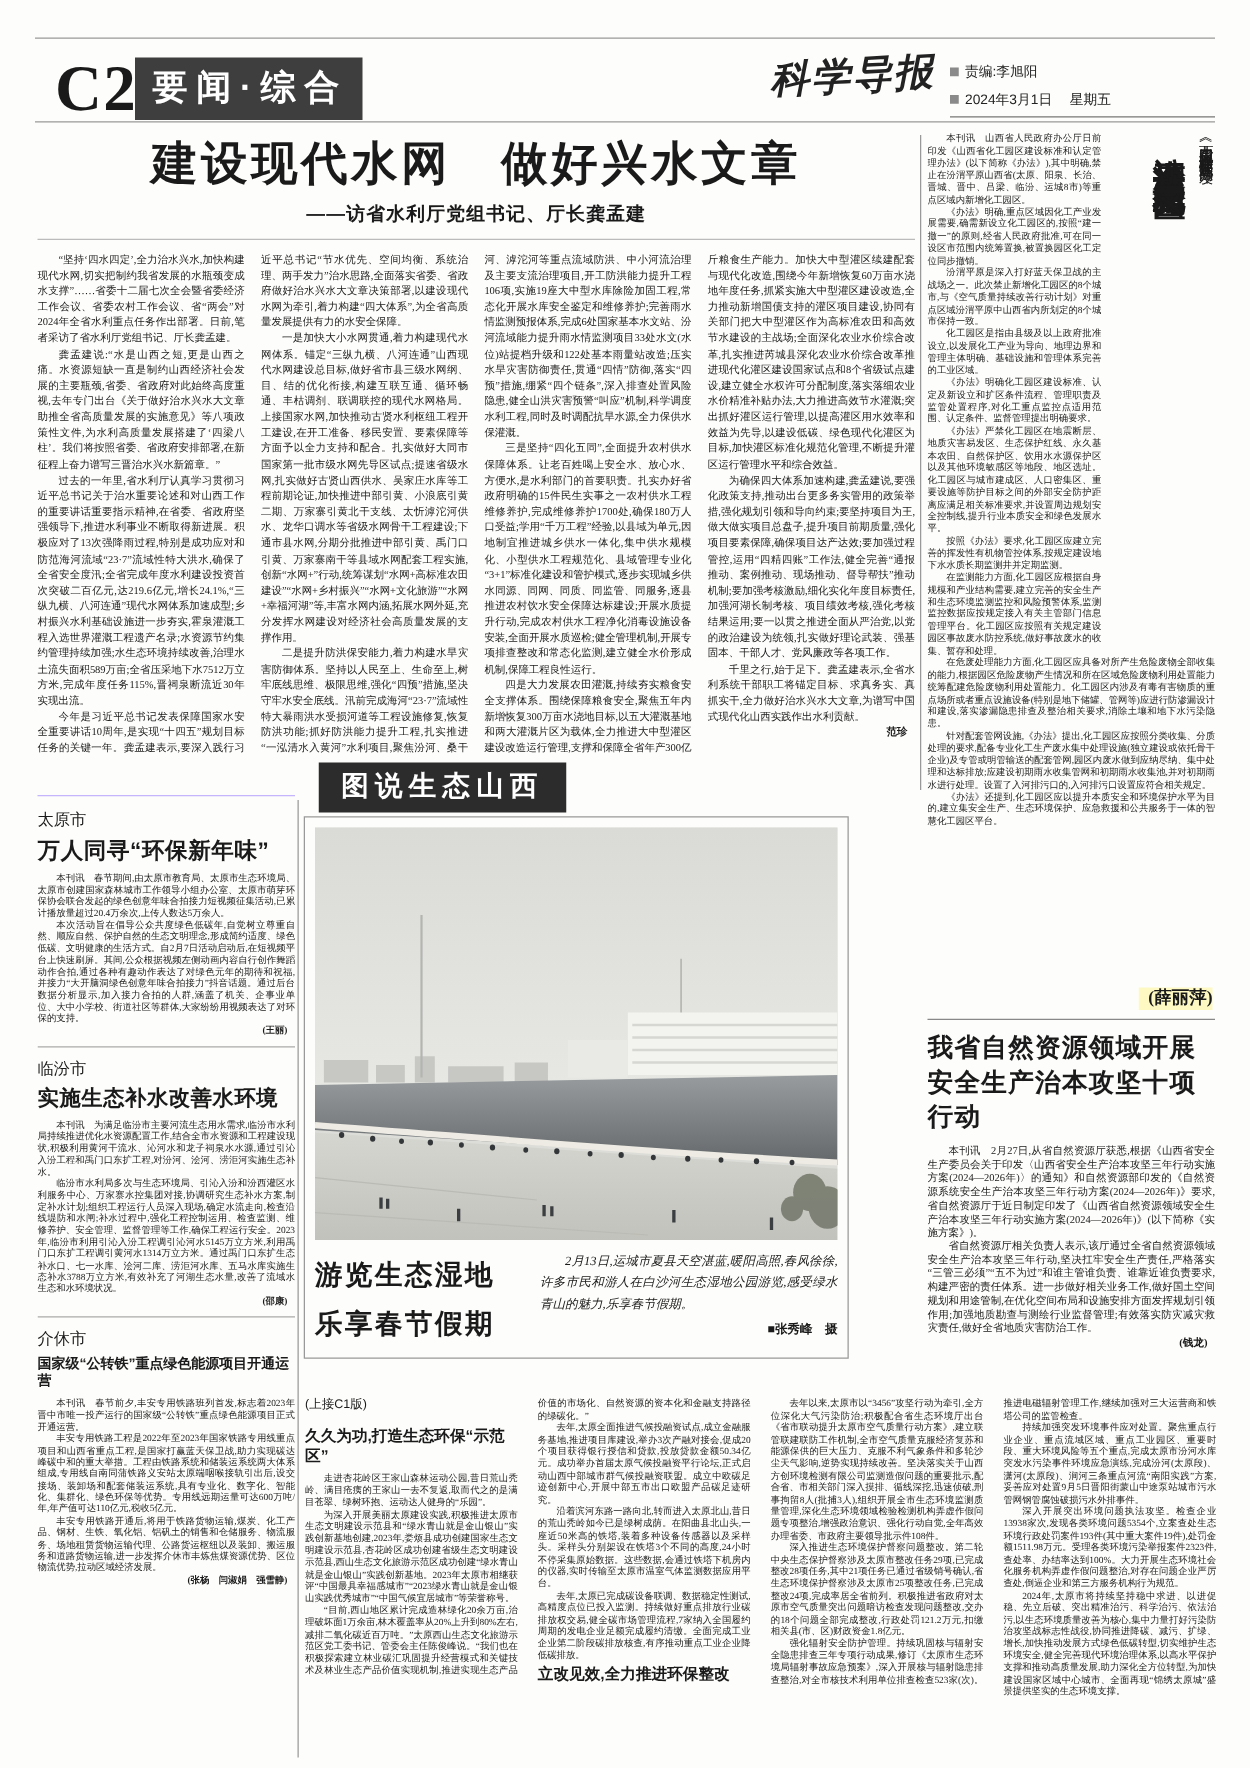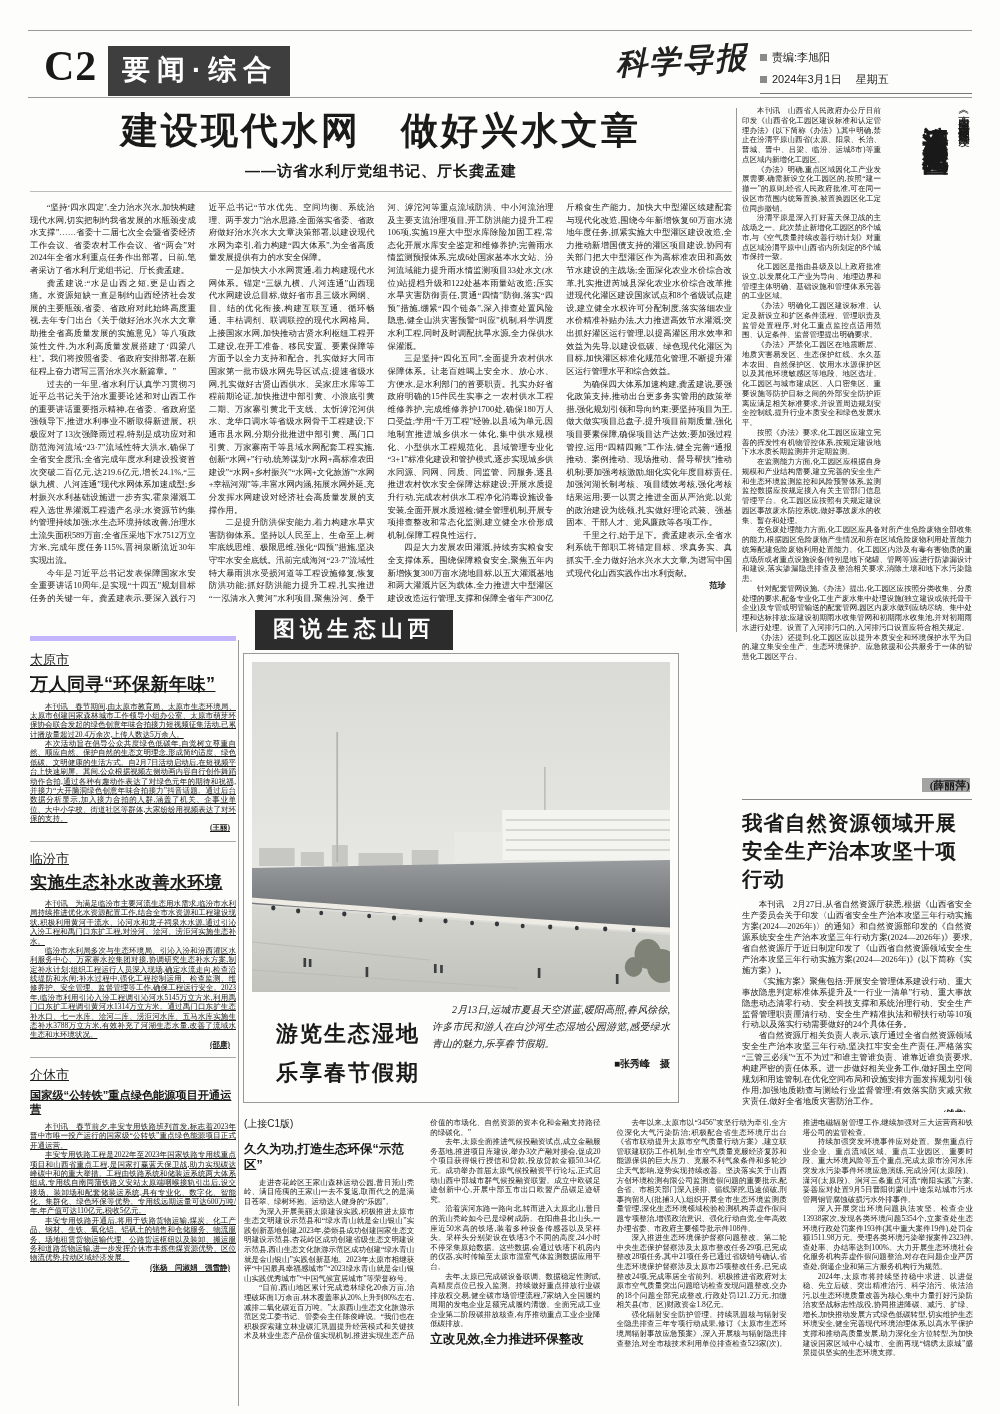--- a/index.html
+++ b/index.html
@@ -5,21 +5,21 @@
   html,body{margin:0;padding:0;}
   body{
     width:1000px;height:1414px;position:relative;
     background:#fdfdfb;color:#1a1a1a;
     font-family:"Liberation Serif","DejaVu Serif",serif;
     overflow:hidden;
   }
   .hairline{position:absolute;background:#999;}
   
   .edition{position:absolute;left:44px;top:42px;font-family:"Liberation Serif",serif;
-    font-size:42px;font-weight:bold;letter-spacing:1px;}
+    font-size:52px;font-weight:bold;letter-spacing:1px;}
   .section-box{position:absolute;left:108px;top:46px;background:#3e3e3e;color:#fff;
     font-family:"Liberation Sans","DejaVu Sans",sans-serif;font-weight:bold;
     font-size:28px;letter-spacing:7px;padding:5px 12px 7px 14px;text-align:center;}
   .masthead{position:absolute;left:612px;top:40px;width:140px;text-align:center;
     font-family:"DejaVu Serif","Liberation Serif",serif;font-style:italic;font-weight:bold;
     font-size:31px;transform:rotate(-3deg);letter-spacing:2px;color:#222;}
   .pubinfo{position:absolute;left:760px;top:50px;width:212px;
     font-family:"Liberation Sans",sans-serif;font-size:11px;color:#222;}
   .pubinfo .row{margin-bottom:7px;display:flex;align-items:center;}
   .pubinfo .sq{width:7px;height:7px;background:#8a8a8a;margin-right:5px;flex:none;}
@@ -37,50 +37,50 @@
   .byline-r{margin:0;text-align:right;font-weight:bold;padding-right:6px;}
   
   .right-rail{position:absolute;left:742px;top:106px;width:230px;height:1006px;
     display:flex;flex-direction:column;}
   .chem{position:relative;height:702px;overflow:hidden;font-size:7.5px;line-height:1.3;}
   .vhead{float:right;width:86px;height:400px;writing-mode:vertical-rl;margin-left:5px;}
   .vkicker{font-family:"Liberation Sans",sans-serif;font-size:11.5px;line-height:1.4;
     letter-spacing:1px;margin-left:6px;}
   .vtitle{font-family:"Liberation Sans","DejaVu Sans",sans-serif;font-weight:bold;
     font-size:26px;letter-spacing:2px;line-height:1.1;}
-  .chem-byline{position:absolute;right:2px;bottom:0;background:#a3a3a3;
-    font-weight:bold;padding-left:8px;font-size:11px;}
+  .chem-byline{position:absolute;right:2px;bottom:0;background:#fef9c3;
+    font-weight:bold;padding-left:8px;font-size:14px;}
   .rail-divider{border:none;border-top:1px solid #888;margin:7px 0 9px;}
   .resources{font-size:8.4px;line-height:1.3;overflow:hidden;}
   .resources h2{margin:0 0 8px;font-family:"Liberation Sans",sans-serif;font-weight:bold;
     font-size:20.5px;letter-spacing:1px;line-height:1.35;}
   .resources .byline-r{font-size:8.5px;}
   
   .left-rail{position:absolute;left:30px;top:636px;width:206px;height:778px;overflow:hidden;
-    border-top:5px solid #c4b5fd;padding-top:8px;box-sizing:border-box;text-decoration:underline;}
+    border-top:1px solid #c4b5fd;padding-top:8px;box-sizing:border-box;}
   .city-sec{margin-bottom:6px;}
   .city-sec .kicker{font-family:"Liberation Sans",sans-serif;font-size:13px;margin:2px 0 4px;}
   .city-sec h3{margin:0 0 6px;font-family:"Liberation Sans","DejaVu Sans",sans-serif;
     font-weight:bold;line-height:1.25;}
   .city-sec.s0 h3{font-size:18px;letter-spacing:.5px;}
   .city-sec.s1 h3{font-size:17px;letter-spacing:.5px;}
   .city-sec.s2 h3{font-size:11.2px;}
   .city-body{font-size:7.5px;line-height:1.25;}
   .city-divider{border:none;border-top:1px solid #aaa;margin:8px 0 8px;}
   
   .photo-block{position:absolute;left:243px;top:610px;width:436px;}
   .photo-banner{display:inline-block;margin-left:12px;background:#2c2c2c;color:#fff;
     font-family:"Liberation Sans","DejaVu Sans",sans-serif;font-weight:bold;
     font-size:22px;letter-spacing:5px;padding:4px 18px 6px;}
   .photo-frame{border:1px solid #999;margin-top:3px;padding:8px;background:#fdfdfb;}
   .photo-art{display:block;width:100%;height:330px;background:#dcdcd8;}
   .photo-caption{display:flex;gap:12px;padding-top:9px;}
-  .photo-title{flex:none;width:168px;text-align:right;
-    font-family:Liberation Mono, monospace;font-weight:bold;
-    font-size:22px;line-height:1.75;letter-spacing:2px;margin-top:16px;}
+  .photo-title{flex:none;width:168px;text-align:left;
+    font-family:Liberation Serif, serif;font-weight:bold;
+    font-size:22px;line-height:1.75;letter-spacing:2px;margin-top:0;}
   .caption-text{flex:1;font-size:10px;line-height:1.72;font-style:italic;}
   .caption-text p{margin:0;text-indent:2em;text-align:justify;}
   .credit{text-align:right;font-weight:bold;font-style:normal;margin-top:2px;}
   
   .bottom{position:absolute;left:244px;top:1118px;width:729px;height:288px;
     column-count:4;column-gap:16px;overflow:hidden;font-size:7.5px;line-height:1.28;}
   .bottom .note{margin:0 0 10px;font-size:10px;font-family:"Liberation Sans",sans-serif;}
   .bottom h4{margin:2px 0 5px;font-family:"Liberation Sans","DejaVu Sans",sans-serif;
     font-weight:bold;font-size:12.5px;}
   
@@ -152,21 +152,20 @@
     <span class="chem-byline">(薛丽萍)</span>
   </div>
   <hr class="rail-divider">
   <div class="resources">
     <h2>
       <span>我省自然资源领域开展</span><br>
       <span>安全生产治本攻坚十项行动</span>
     </h2>
     <div>
         <p class="para">本刊讯　2月27日,从省自然资源厅获悉,根据《山西省安全生产委员会关于印发〈山西省安全生产治本攻坚三年行动实施方案(2024—2026年)〉的通知》和自然资源部印发的《自然资源系统安全生产治本攻坚三年行动方案(2024—2026年)》要求,省自然资源厅于近日制定印发了《山西省自然资源领域安全生产治本攻坚三年行动实施方案(2024—2026年)》(以下简称《实施方案》)。</p>
-        <p class="para">《实施方案》聚焦包括:开展安全管理体系建设行动、重大事故隐患判定标准体系提升及“一行业一清单”行动、重大事故隐患动态清零行动、安全科技支撑和系统治理行动、安全生产监督管理职责厘清行动、安全生产精准执法和帮扶行动等10项行动,以及落实行动需要做好的24个具体任务。</p>
         <p class="para">省自然资源厅相关负责人表示,该厅通过全省自然资源领域安全生产治本攻坚三年行动,坚决扛牢安全生产责任,严格落实“三管三必须”“五不为过”和谁主管谁负责、谁靠近谁负责要求,构建严密的责任体系。进一步做好相关业务工作,做好国土空间规划和用途管制,在优化空间布局和设施安排方面发挥规划引领作用;加强地质勘查与测绘行业监督管理;有效落实防灾减灾救灾责任,做好全省地质灾害防治工作。</p>
       </div>
     <p class="byline-r">(钱龙)</p>
   </div>
 </div>
 
 <div class="left-rail">
 
   <div class="city-sec s0">
     <div class="kicker">太原市</div>

